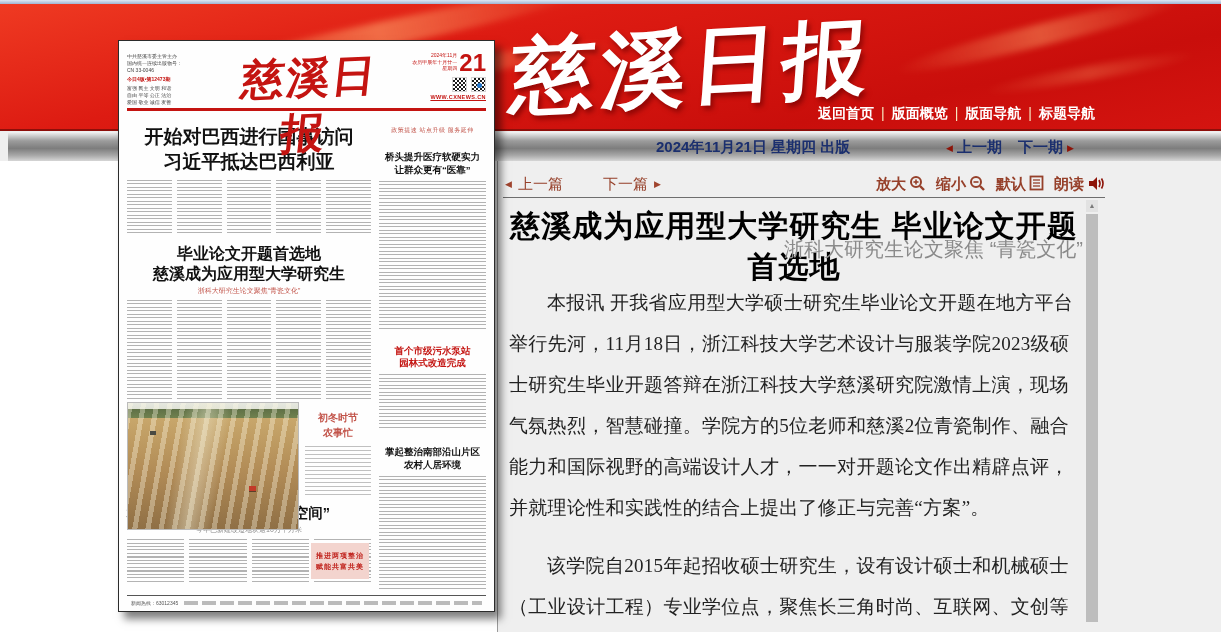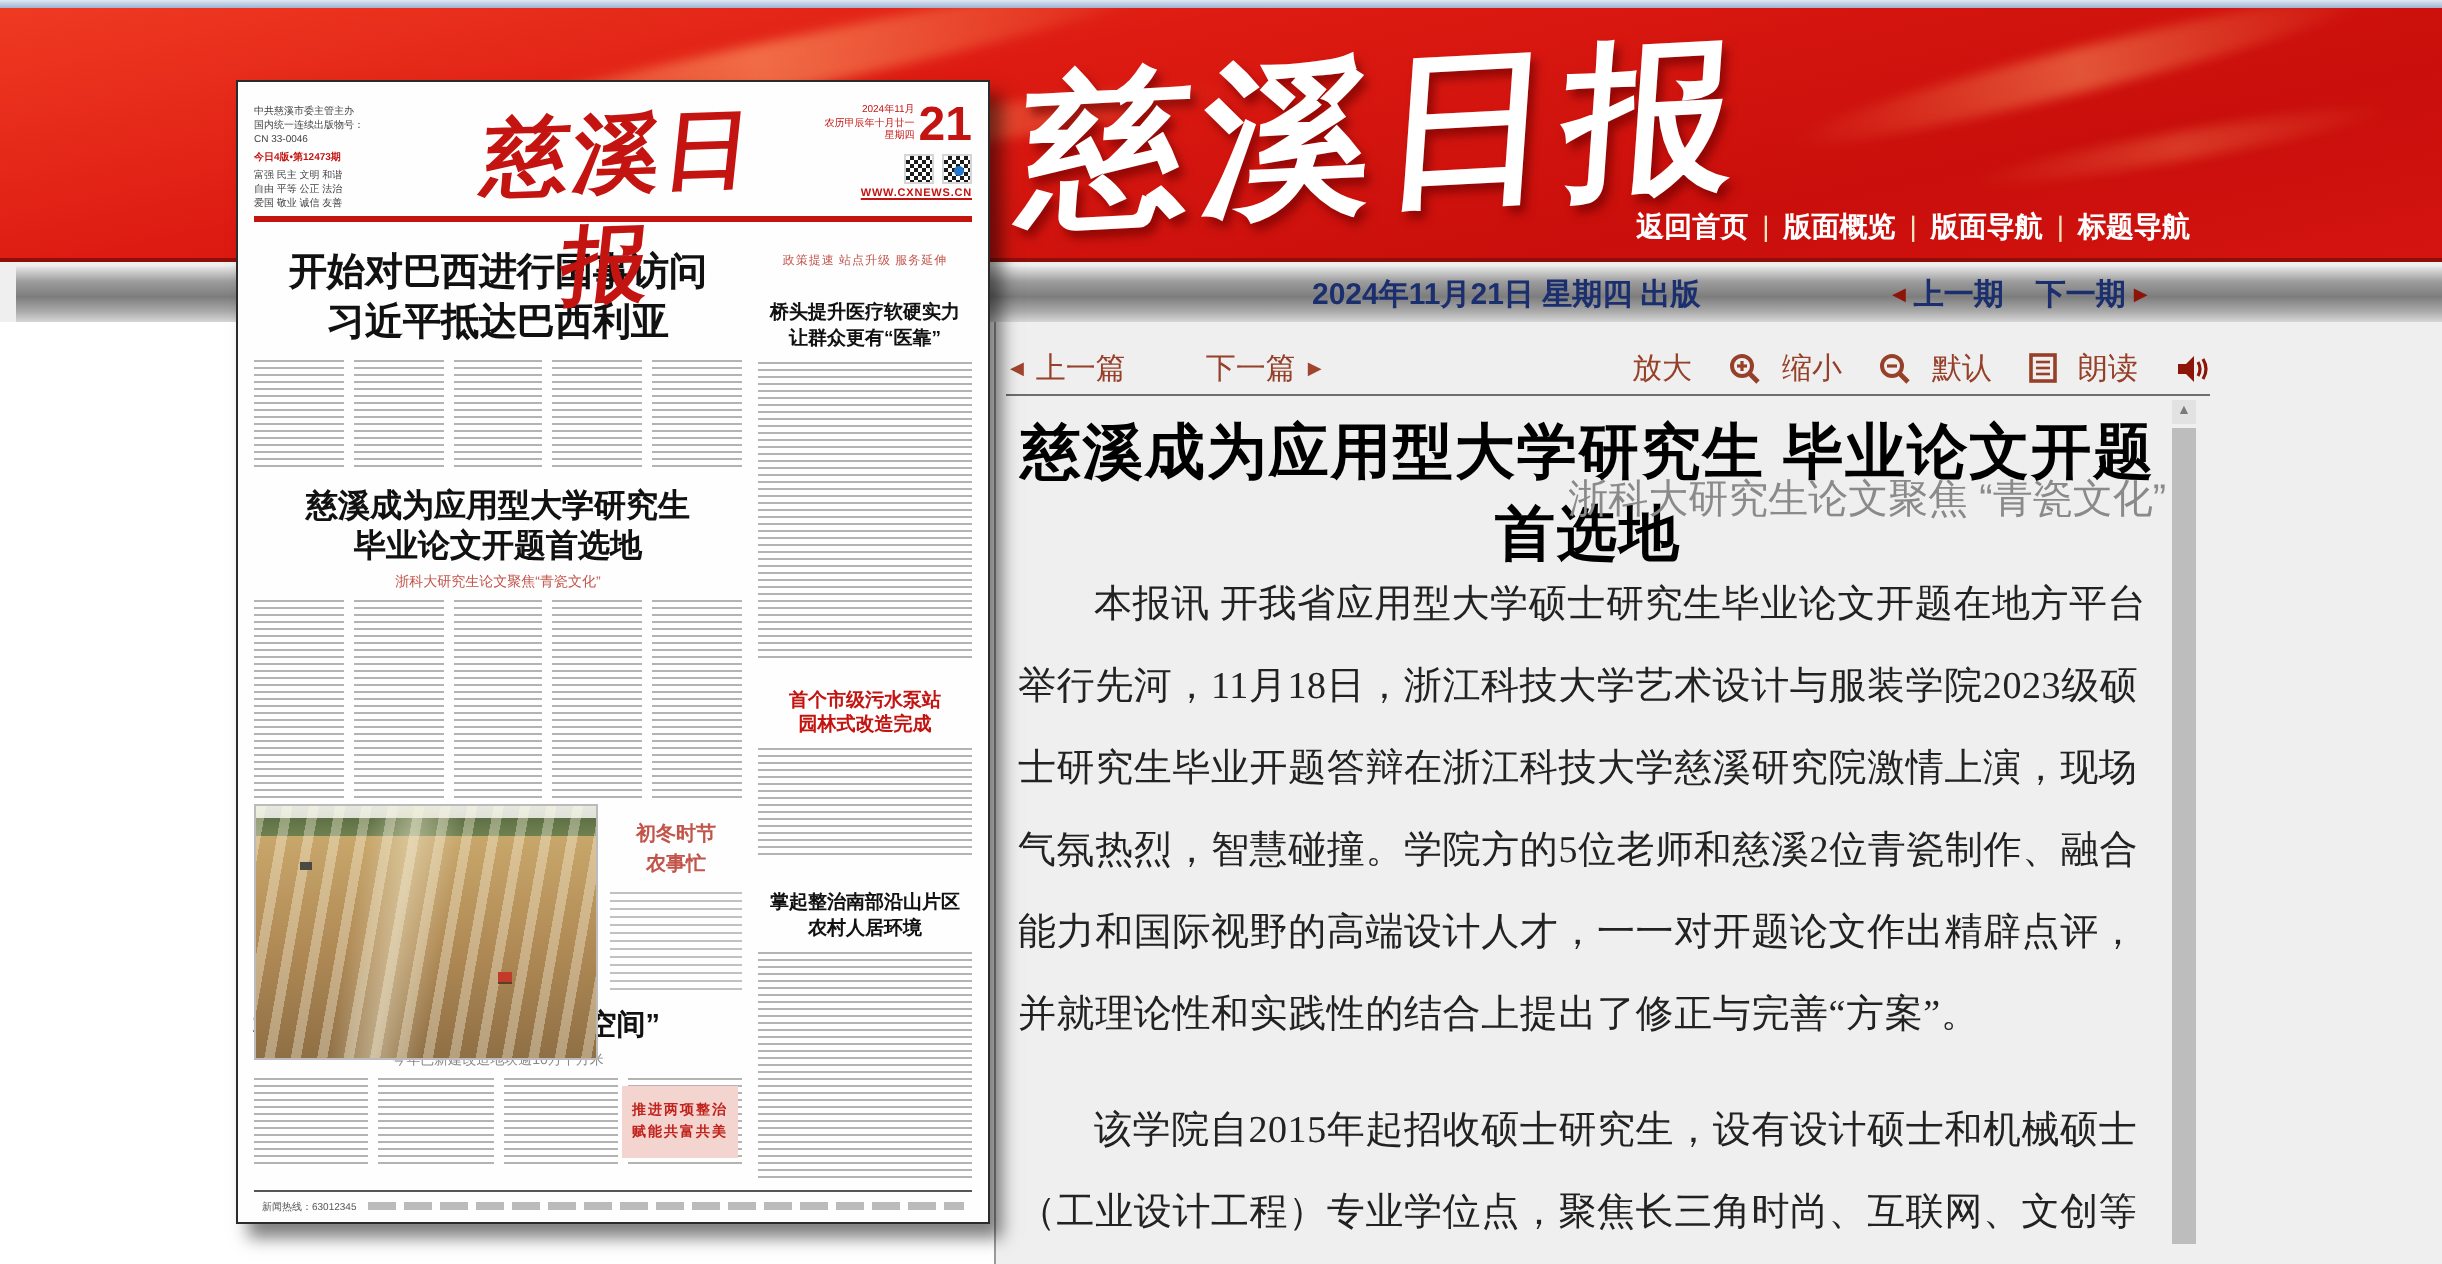--- a/index.html
+++ b/index.html
@@ -115,21 +115,21 @@
   .pf-stripe { flex:1; height:4px; background-image:repeating-linear-gradient(90deg,#bbb 0 14px,transparent 14px 18px); }
 
   
   .art-toolbar { position:absolute; left:505px; top:172px; width:600px; height:24px;
     display:flex; justify-content:space-between; align-items:center; color:#96402a; font-size:15px; }
   .tb-left { display:flex; align-items:center; gap:6px; }
   .tb-left .arr { font-size:9px; color:#a0442e; }
   .tb-left .lbl { cursor:pointer; }
   .tb-left .spacer { width:28px; }
   .tb-right { display:flex; align-items:center; gap:10px; }
-  .tool { display:flex; align-items:center; gap:18px; cursor:pointer; }
+  .tool { display:flex; gap:3px; cursor:pointer;font-weight:bold; }
   .tool svg { display:block; }
   .art-hr { position:absolute; left:503px; top:197px; width:602px; height:1px; background:#6e6e6e; }
 
   .scrollbar { position:absolute; left:1086px; top:200px; width:12px; height:432px; }
   .sb-btn { width:12px; height:12px; background:#e2e2e2; color:#7a7a7a; font-size:7px;
     text-align:center; line-height:12px; }
   .sb-thumb { width:12px; height:408px; margin-top:2px; background:#bdbdbd; }
 
   .art-title { position:absolute; left:505px; top:206px; width:578px; text-align:center;
     font-size:30px; font-weight:900; color:#000; letter-spacing:1px;
@@ -208,22 +208,22 @@
         <div>习近平抵达巴西利亚</div>
       </div>
       <div class="micro-row mr1">
           <div class="micro"></div>
           <div class="micro"></div>
           <div class="micro"></div>
           <div class="micro"></div>
           <div class="micro"></div>
         </div>
       <div class="h-story2">
+        <div>毕业论文开题首选地</div>
         <div>慈溪成为应用型大学研究生</div>
-        <div>毕业论文开题首选地</div>
       </div>
       <div class="h-sub-red">浙科大研究生论文聚焦“青瓷文化”</div>
       <div class="micro-row mr2">
           <div class="micro"></div>
           <div class="micro"></div>
           <div class="micro"></div>
           <div class="micro"></div>
           <div class="micro"></div>
         </div>
       <div class="photo-row">

